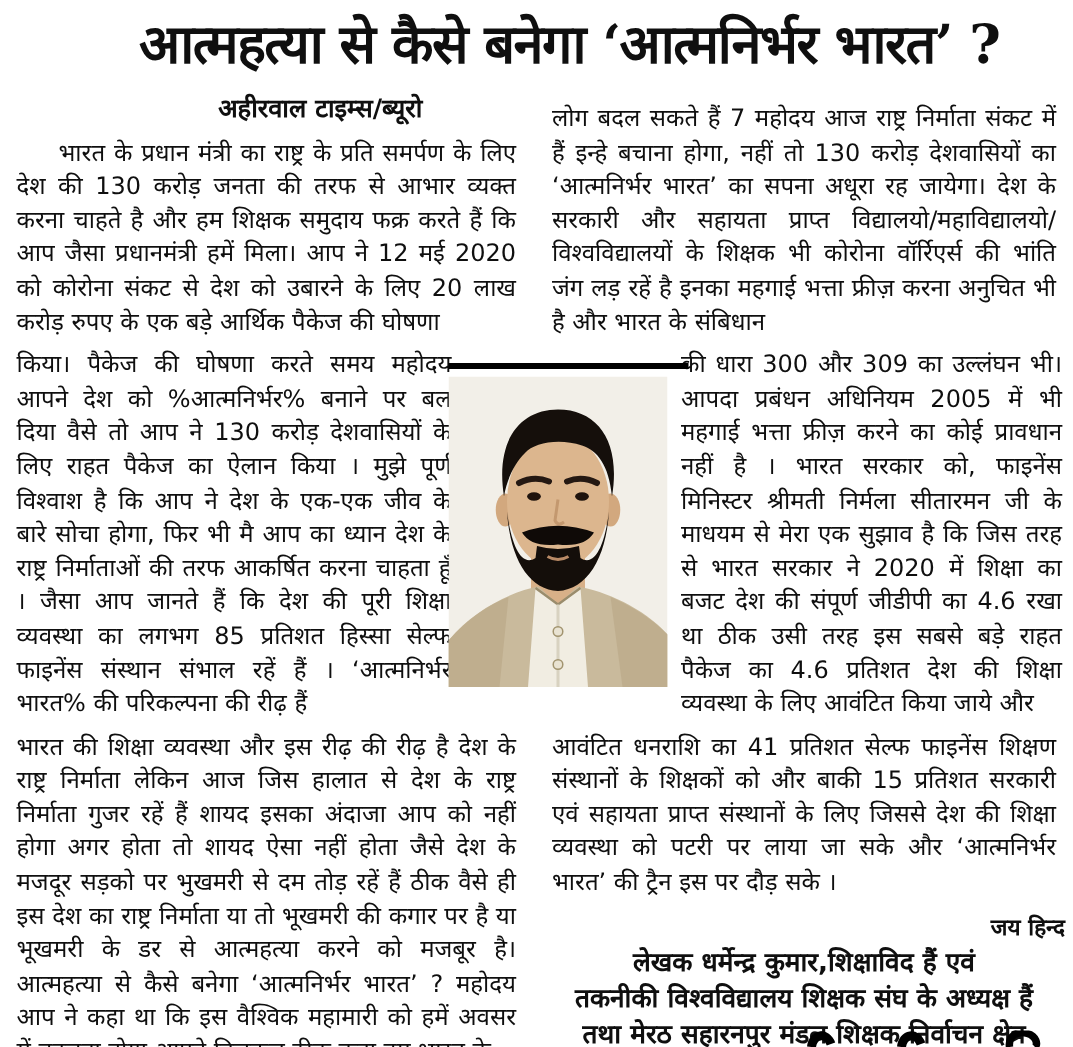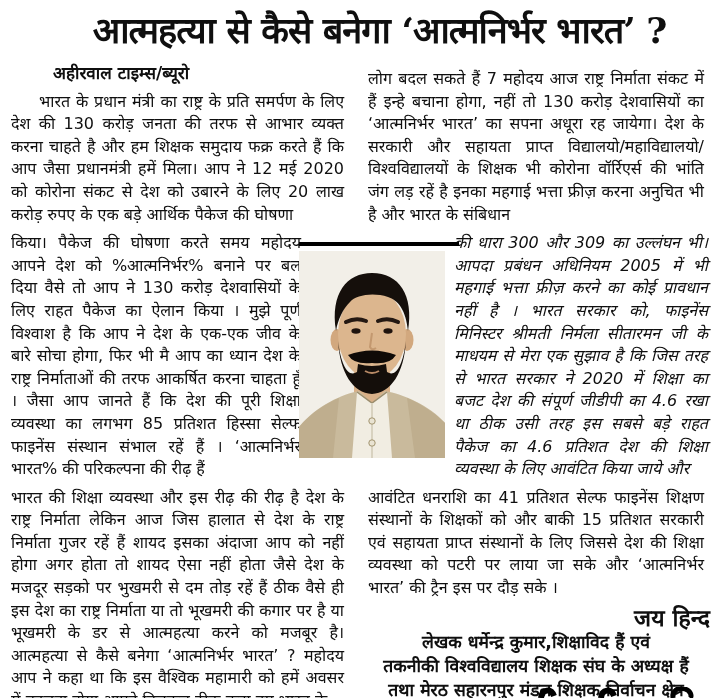--- a/index.html
+++ b/index.html
@@ -31,30 +31,30 @@
     font-size:16px;
     line-height:22.6px;
     text-align:justify;
     text-justify:inter-word;
   }
   .col-left{width:350px;}
   .col-right{width:348px;}
   .byline{
     font-weight:bold;
     font-size:17px;
-    margin-left:48px;
-    text-align:left;
+    margin-left:72px;
+    text-align:center;
   }
   .indent-first{text-indent:28px;}
   .seg{margin:6px;}
   .seg-narrow-left{width:290px;}
-  .seg-narrow-right{width:254px;margin-left:92px;font-style:italic;}
+  .seg-narrow-right{width:254px;margin-left:92px;}
   .signoff{
     font-weight:bold;
-    font-size:23px;
+    font-size:15px;
     text-align:right;
     line-height:24px;
     margin-top:2px;
   }
   .credit-line{
     font-weight:bold;
     font-size:17.5px;
     text-align:center;
     line-height:24px;
   }

